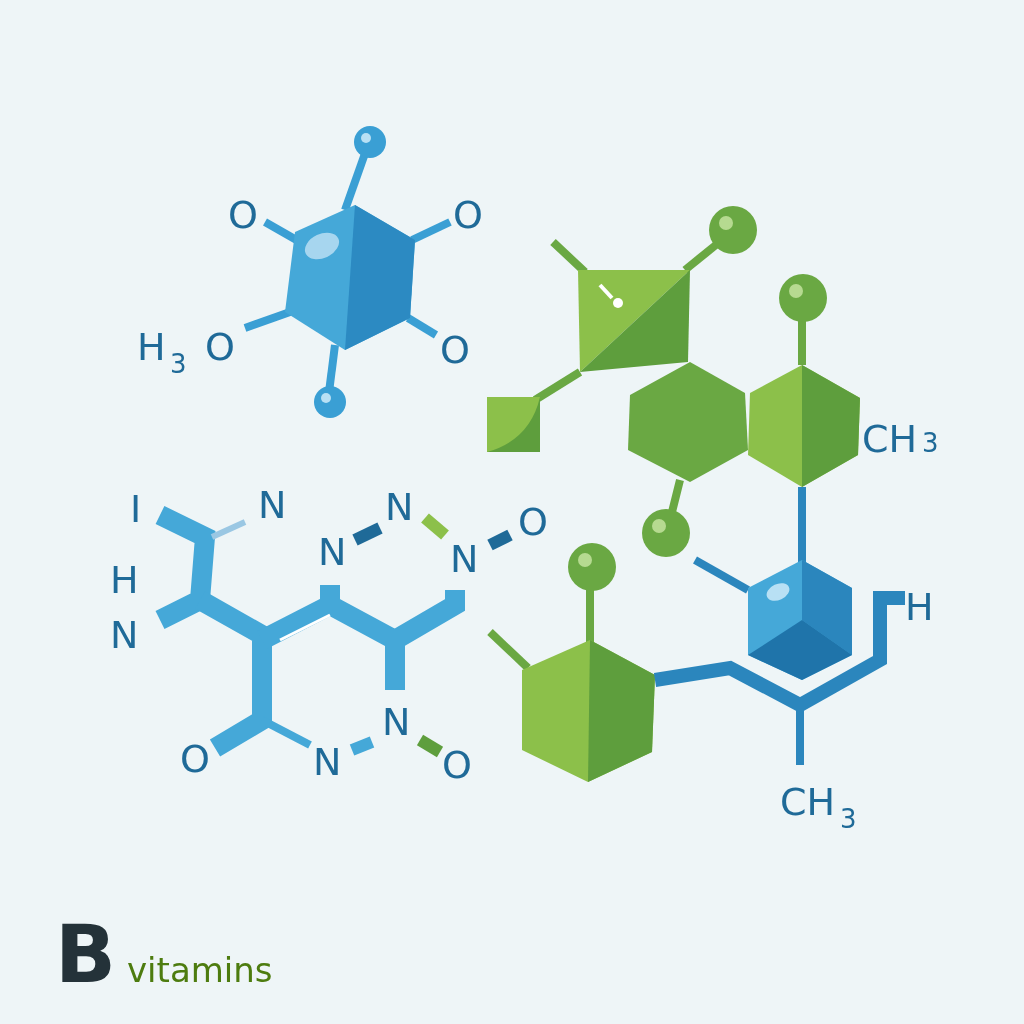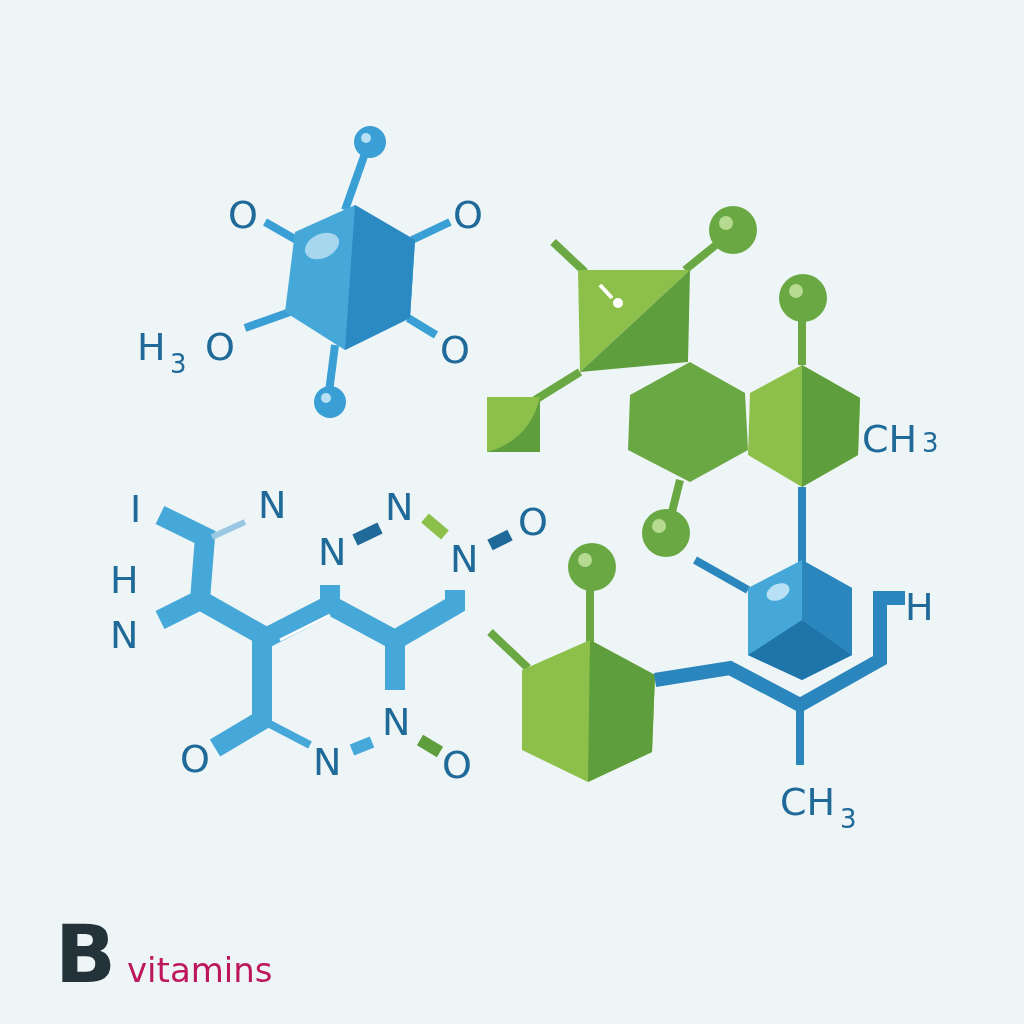--- a/index.html
+++ b/index.html
@@ -1,21 +1,21 @@
 <!DOCTYPE html>
 <html><head>
 <meta charset="utf-8">
 <style>
   html,body{margin:0;padding:0;}
   body{width:1024px;height:1024px;background:#eef5f7;overflow:hidden;position:relative;font-family:"DejaVu Sans",sans-serif;}
   svg{position:absolute;left:0;top:0;}
   .lbl{font-family:"DejaVu Sans",sans-serif;fill:#1f6a98;font-size:38px;}
   .sub{font-size:26px;}
   .title-b{position:absolute;left:55px;top:915px;font-family:"DejaVu Sans",sans-serif;font-weight:bold;font-size:80px;color:#243239;line-height:1;}
-  .title-v{position:absolute;left:127px;top:953px;font-family:"DejaVu Sans",sans-serif;font-size:34px;color:#be185d;line-height:1;}
+  .title-v{position:absolute;left:127px;top:953px;font-family:"DejaVu Sans",sans-serif;font-size:34px;color:#4d7c0f;line-height:1;}
 </style>
 </head>
 <body>
 
 <svg width="1024" height="1024" viewBox="0 0 1024 1024">
 
   <g>
     <line x1="345" y1="210" x2="368" y2="145" stroke="#3a9fd4" stroke-width="8"></line>
     <line x1="335" y1="345" x2="328" y2="400" stroke="#3a9fd4" stroke-width="8"></line>
     <line x1="265" y1="222" x2="300" y2="242" stroke="#3a9fd4" stroke-width="8"></line>

